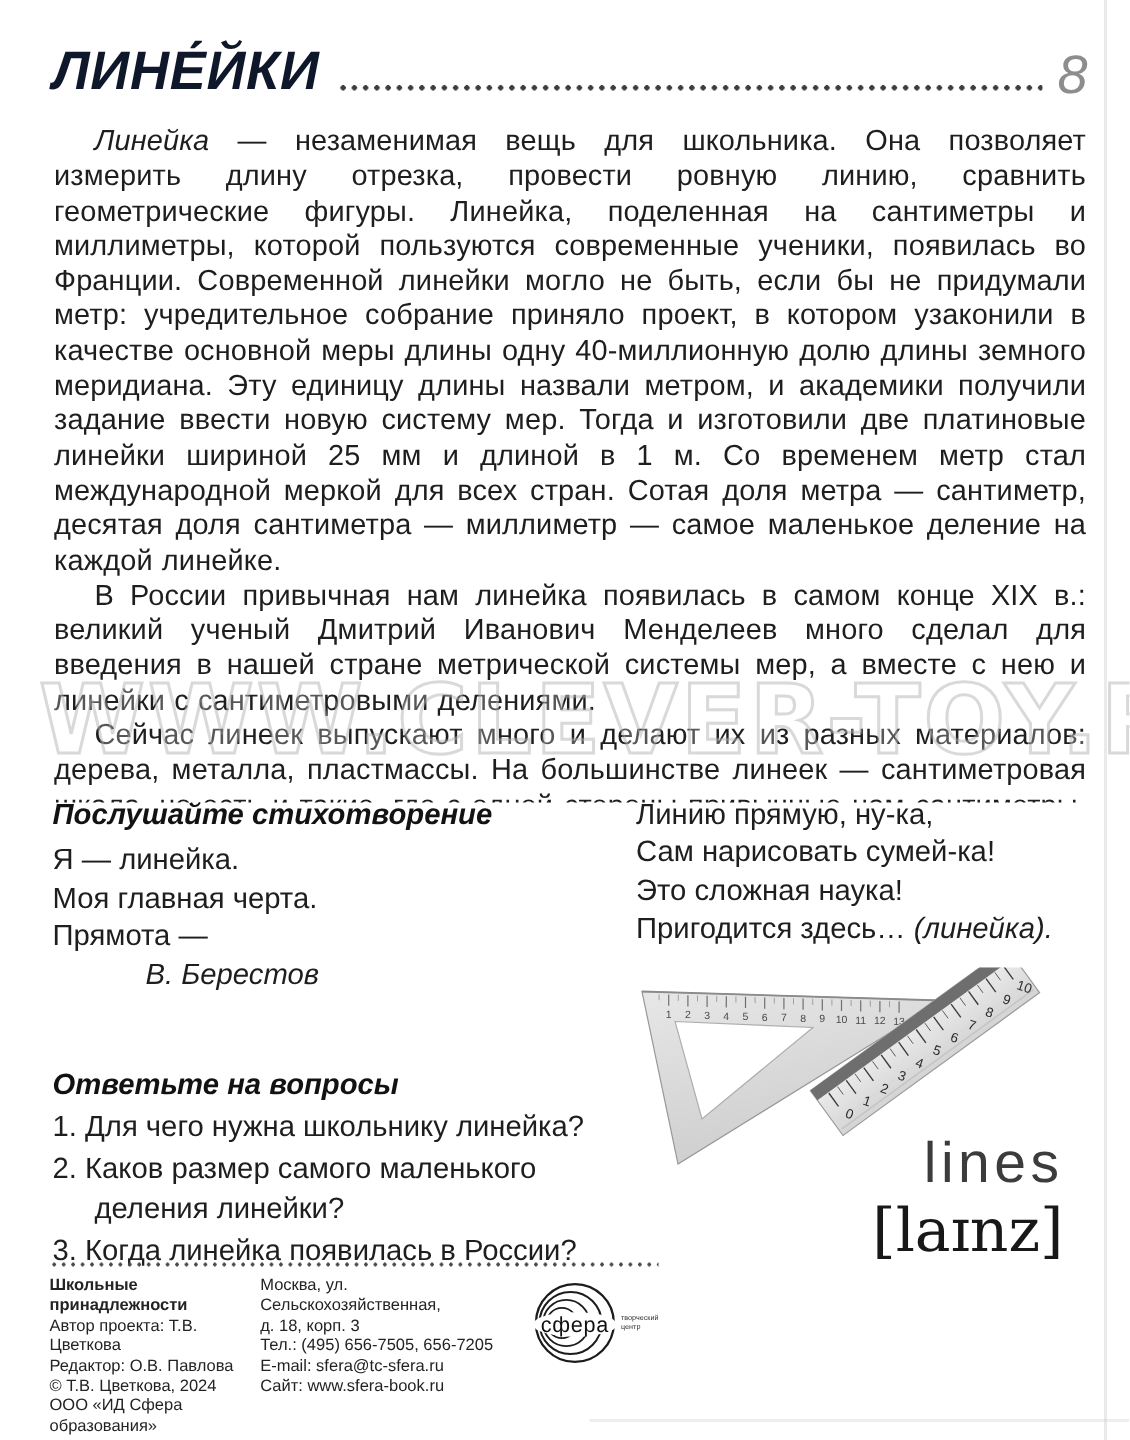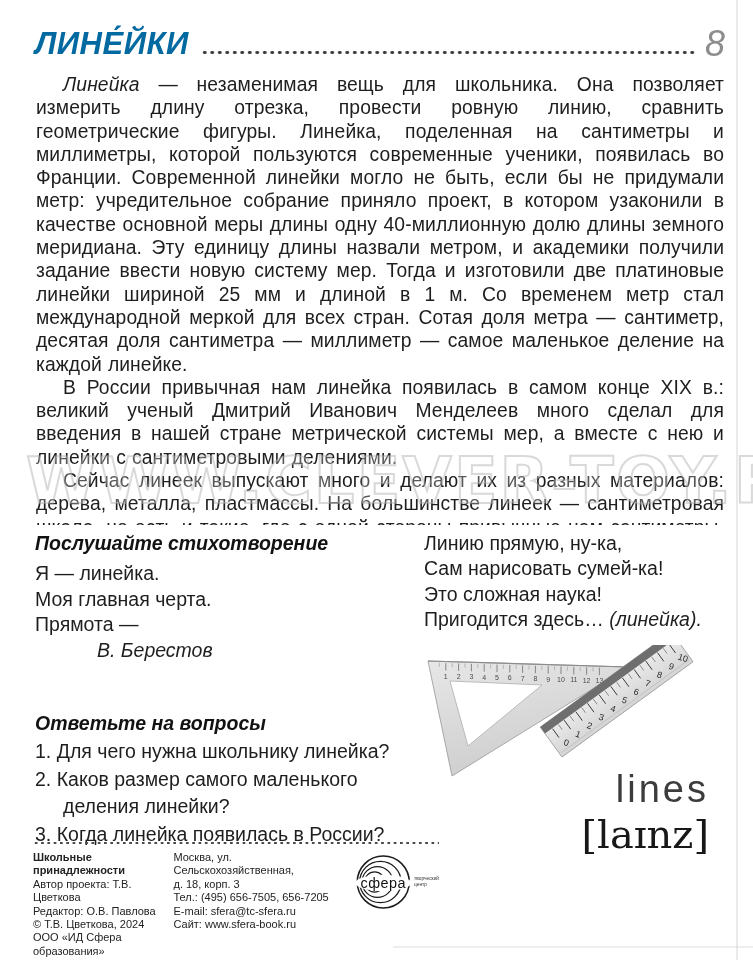--- a/index.html
+++ b/index.html
@@ -13,38 +13,38 @@
   }
   .page { position:absolute; inset:0; }
 
   
   .header {
     position:absolute; left:35px; top:26px; right:28px;
     display:flex; align-items:flex-end;
   }
   .title {
     font-style:italic; font-weight:bold;
-    font-size:31px; letter-spacing:0.5px; color:#0369a1;
+    font-size:36px; letter-spacing:0.5px; color:#0f172a;
     white-space:nowrap;
   }
   .leader {
     flex:1; height:5px; margin:0 10px 7px 12px;
     background-image:radial-gradient(circle, #3d3d3d 1.6px, transparent 1.9px);
     background-size:7.5px 5px;
     background-position:0 50%;
     background-repeat:repeat-x;
   }
   .pagenum {
     font-style:italic; font-size:36px; color:#8d8d8d;
     line-height:0.9; padding-bottom:2px;
   }
 
   
   .article {
-    position:absolute; left:36px; top:73px; width:688px; height:452px;
+    position:absolute; left:36px; top:83px; width:688px; height:452px;
     font-size:19.3px; line-height:23.3px;
     text-align:justify; letter-spacing:0.1px; word-spacing:0.6px;
     overflow:hidden; z-index:1;
   }
   .article p { text-indent:27px; }
   .lead-italic { font-style:italic; }
 
   
   .watermark {
     position:absolute; left:26px; top:444px; width:706px;
@@ -80,21 +80,21 @@
     position:absolute; right:44px; top:756px;
     display:flex; flex-direction:column; align-items:flex-end;
     text-align:right; z-index:1;
   }
   .vocab-cursive {
     font-family:"DejaVu Serif", serif; font-style:italic;
     font-size:45px; letter-spacing:2px; color:#1b1b1b; line-height:1.1;
   }
   .vocab-english {
     font-size:38px; color:#3c3c3c; letter-spacing:3px;
-    margin-top:14px; line-height:1.0;
+    margin-top:1px; line-height:1.0;
   }
   .vocab-transcription {
     font-family:"DejaVu Serif", serif;
     font-size:40px; color:#181818; margin-top:6px; line-height:1.0;
   }
 
   
   .footer { position:absolute; left:33px; top:841px; width:406px; z-index:1; }
   .footer-dots {
     height:4px; margin-bottom:6px;

